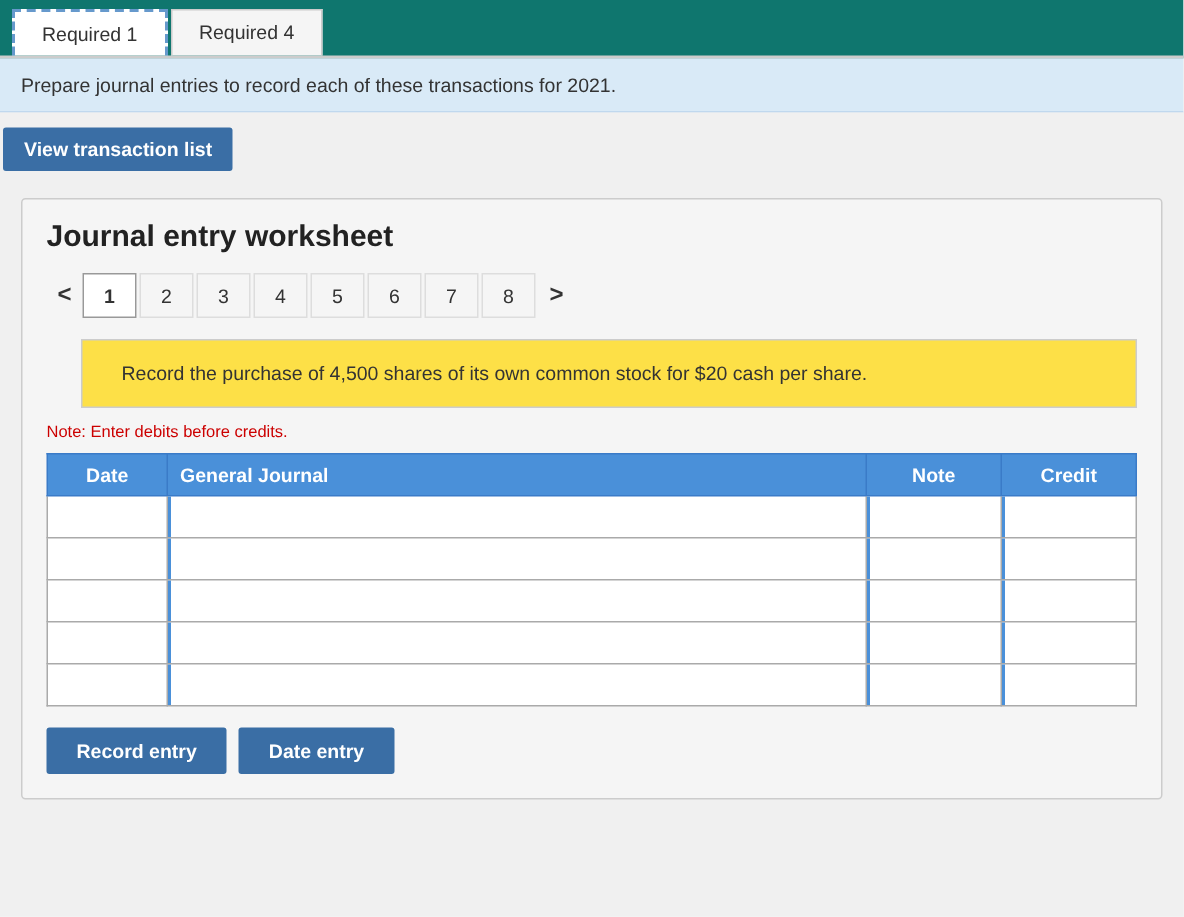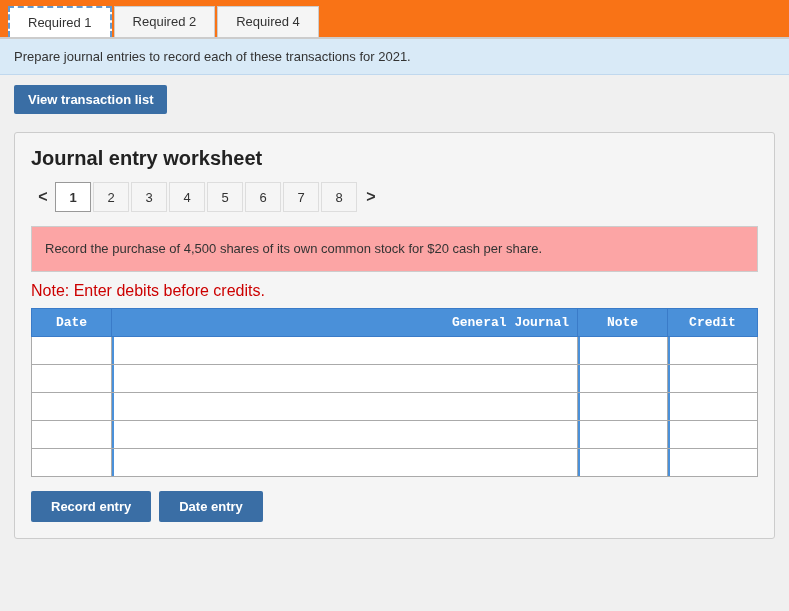--- a/index.html
+++ b/index.html
@@ -8,21 +8,21 @@
       font-size: 13px;
       background: #f0f0f0;
       width: 789px;
       min-height: 611px;
       color: #333;
     }
 
     
     .tabs-bar {
       display: flex;
-      background: #f97316;
+      background: #0f766e;
       border-bottom: 2px solid #ccc;
       padding-top: 6px;
       padding-left: 8px;
     }
     .tab {
       padding: 7px 18px;
       border: 1px solid #ccc;
       border-bottom: none;
       background: #f5f5f5;
       cursor: pointer;
@@ -42,21 +42,21 @@
     .instruction-bar {
       background: #d9eaf7;
       padding: 10px 14px;
       font-size: 13px;
       color: #333;
       border-bottom: 1px solid #c0d8ee;
     }
 
     
     .view-btn-bar {
-      padding: 10px 14px;
+      padding: 10px 2px;
       background: #f0f0f0;
     }
     .view-btn {
       background: #3a6ea5;
       color: #fff;
       border: none;
       padding: 7px 14px;
       font-size: 13px;
       font-weight: bold;
       cursor: pointer;
@@ -115,57 +115,57 @@
       font-weight: bold;
     }
     .page-num:not(.active) {
       background: #f5f5f5;
       border: 1px solid #ddd;
     }
 
     
     .desc-box {
       border: 1px solid #ccc;
-      background: #fca5a5;
-      padding: 12px 13px;
+      background: #fde047;
+      padding: 12px 26px;
       margin-bottom: 10px;
       font-size: 13px;
       line-height: 1.5;
       color: #333;
+      margin-left: 23px;
     }
 
     
     .note-text {
       color: #cc0000;
-      font-size: 16px;
+      font-size: 11px;
       margin-bottom: 8px;
     }
 
     
     .journal-table {
       width: 100%;
       border-collapse: collapse;
       margin-bottom: 14px;
     }
     .journal-table thead tr th {
       background: #4a90d9;
       color: #fff;
       padding: 6px 8px;
       text-align: center;
       font-size: 13px;
       font-weight: bold;
       border: 1px solid #3a7bc8;
-      font-family: Liberation Mono, monospace;
     }
     .journal-table thead tr th:first-child {
       text-align: center;
       width: 80px;
     }
     .journal-table thead tr th:nth-child(2) {
-      text-align: right;
+      text-align: left;
     }
     .journal-table thead tr th:nth-child(3),
     .journal-table thead tr th:nth-child(4) {
       width: 90px;
     }
 
     .journal-table tbody tr td {
       border: 1px solid #aaa;
       padding: 0;
       height: 28px;
@@ -222,21 +222,20 @@
     .bottom-buttons-wrapper {
       display: flex;
       width: 100%;
     }
   </style>
 </head>
 <body>
 
 <div class="tabs-bar">
   <div class="tab active">Required 1</div>
-  <div class="tab">Required 2</div>
   <div class="tab">Required 4</div>
 </div>
 
 <div class="instruction-bar">
   <span>Prepare journal entries to record each of these transactions for 2021.</span>
 </div>
 
 <div class="view-btn-bar">
   <button class="view-btn">View transaction list</button>
 </div>

